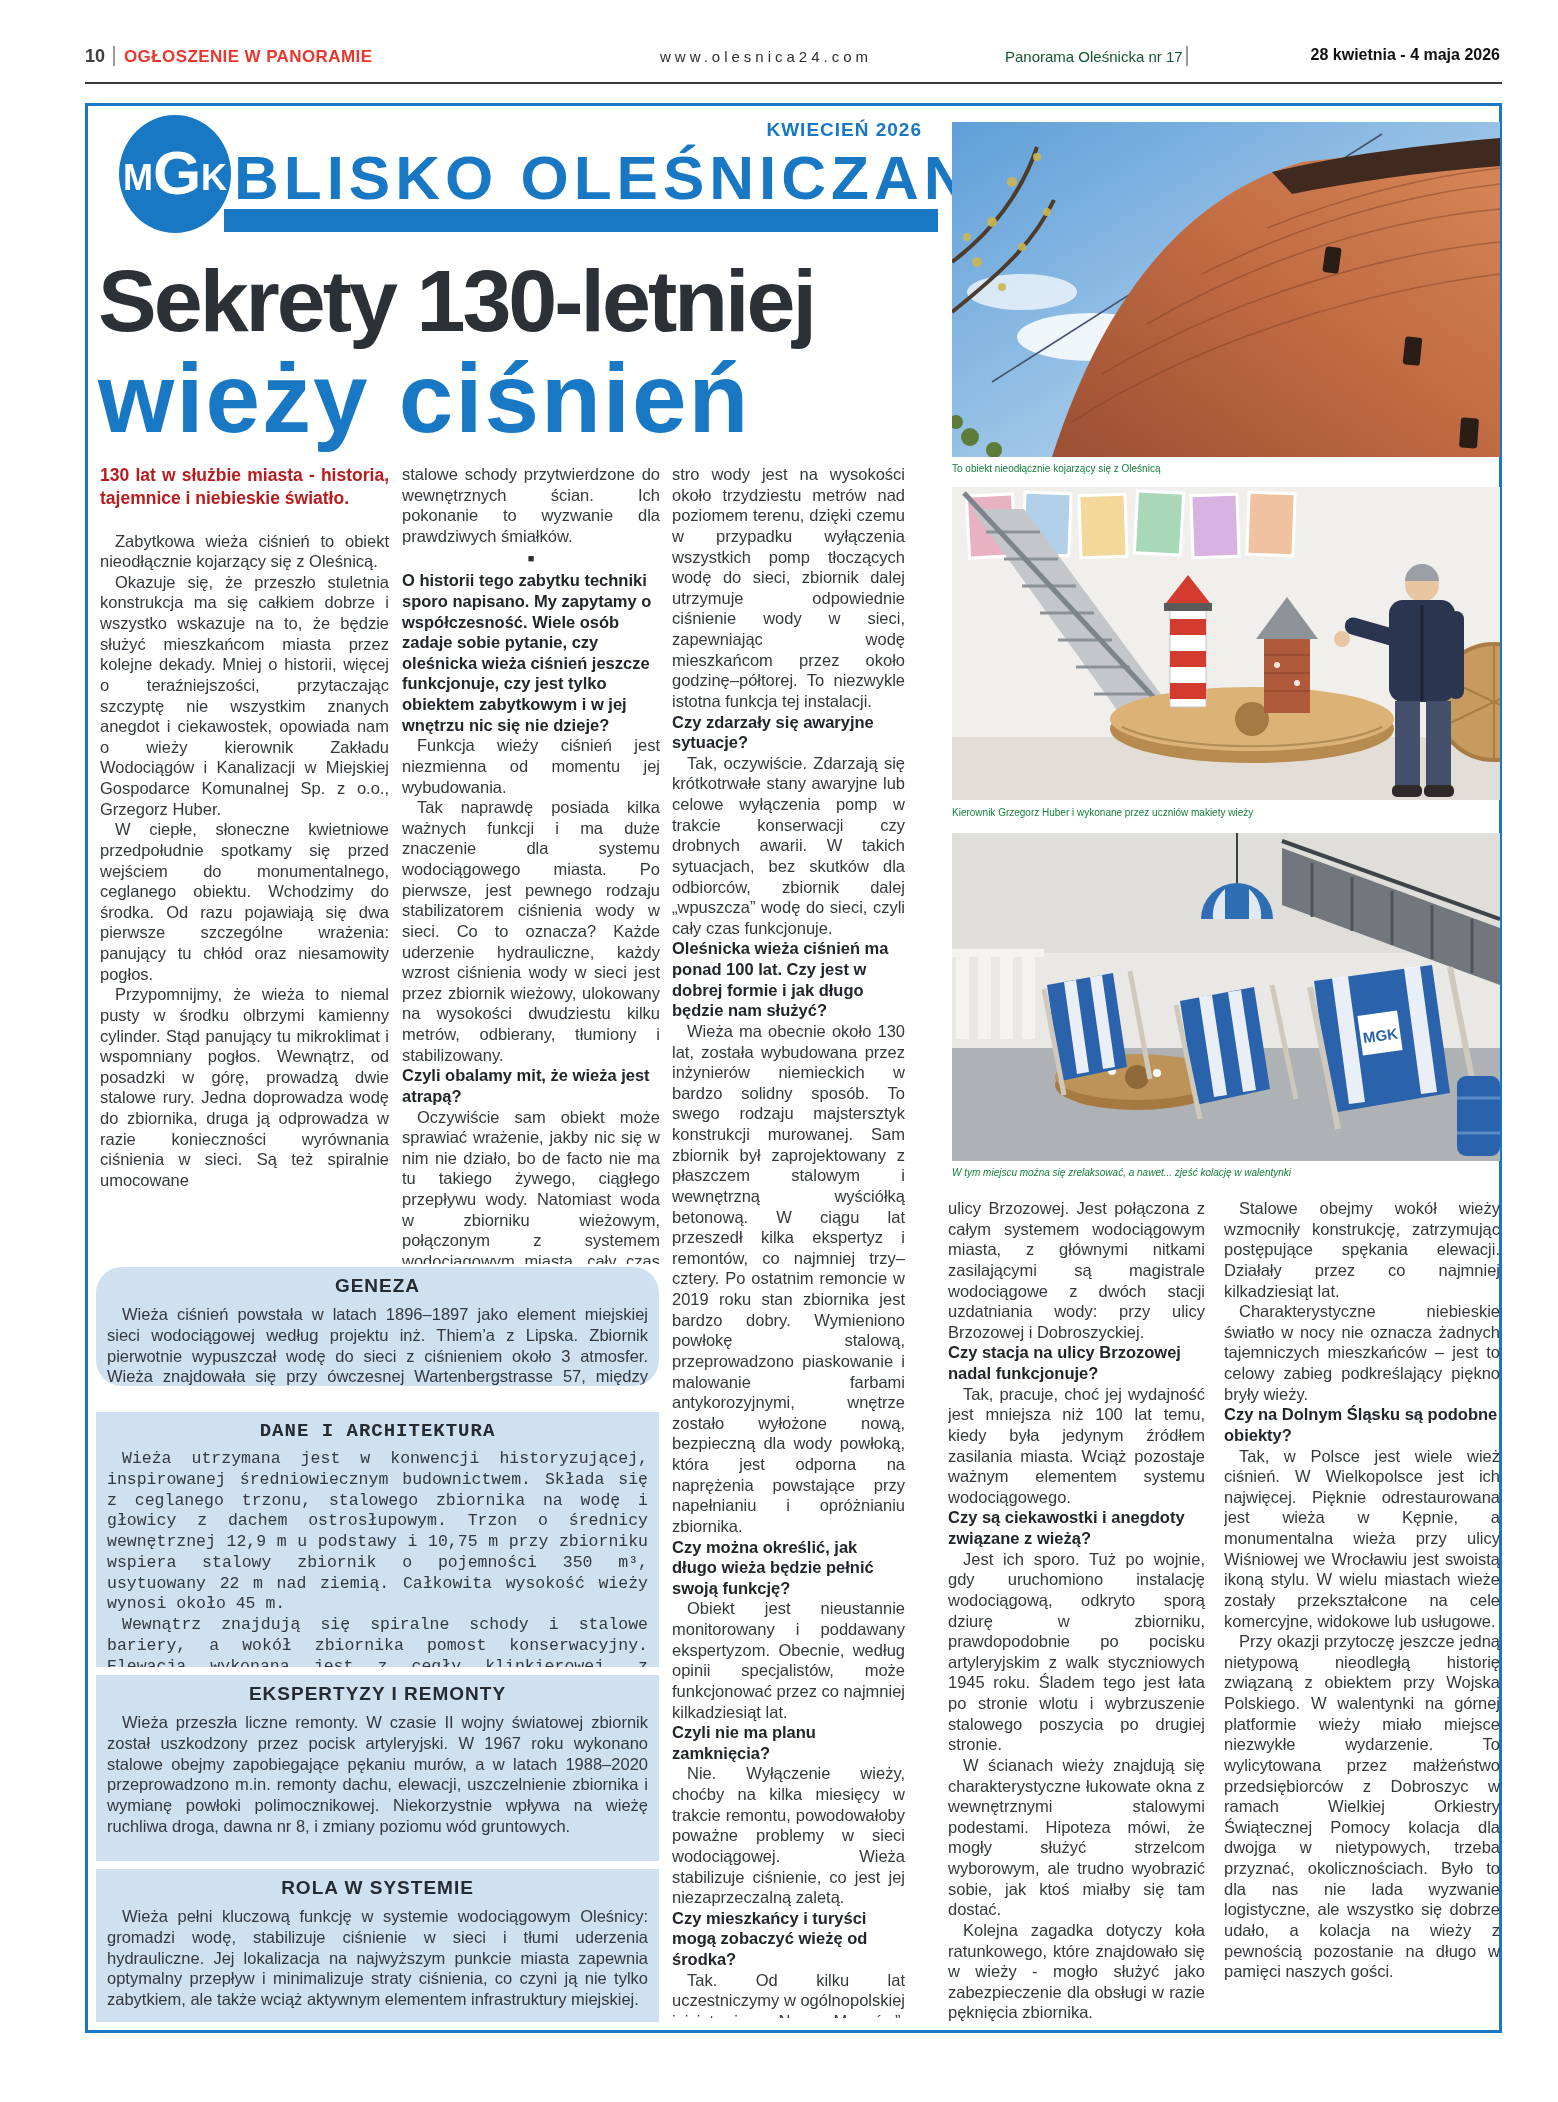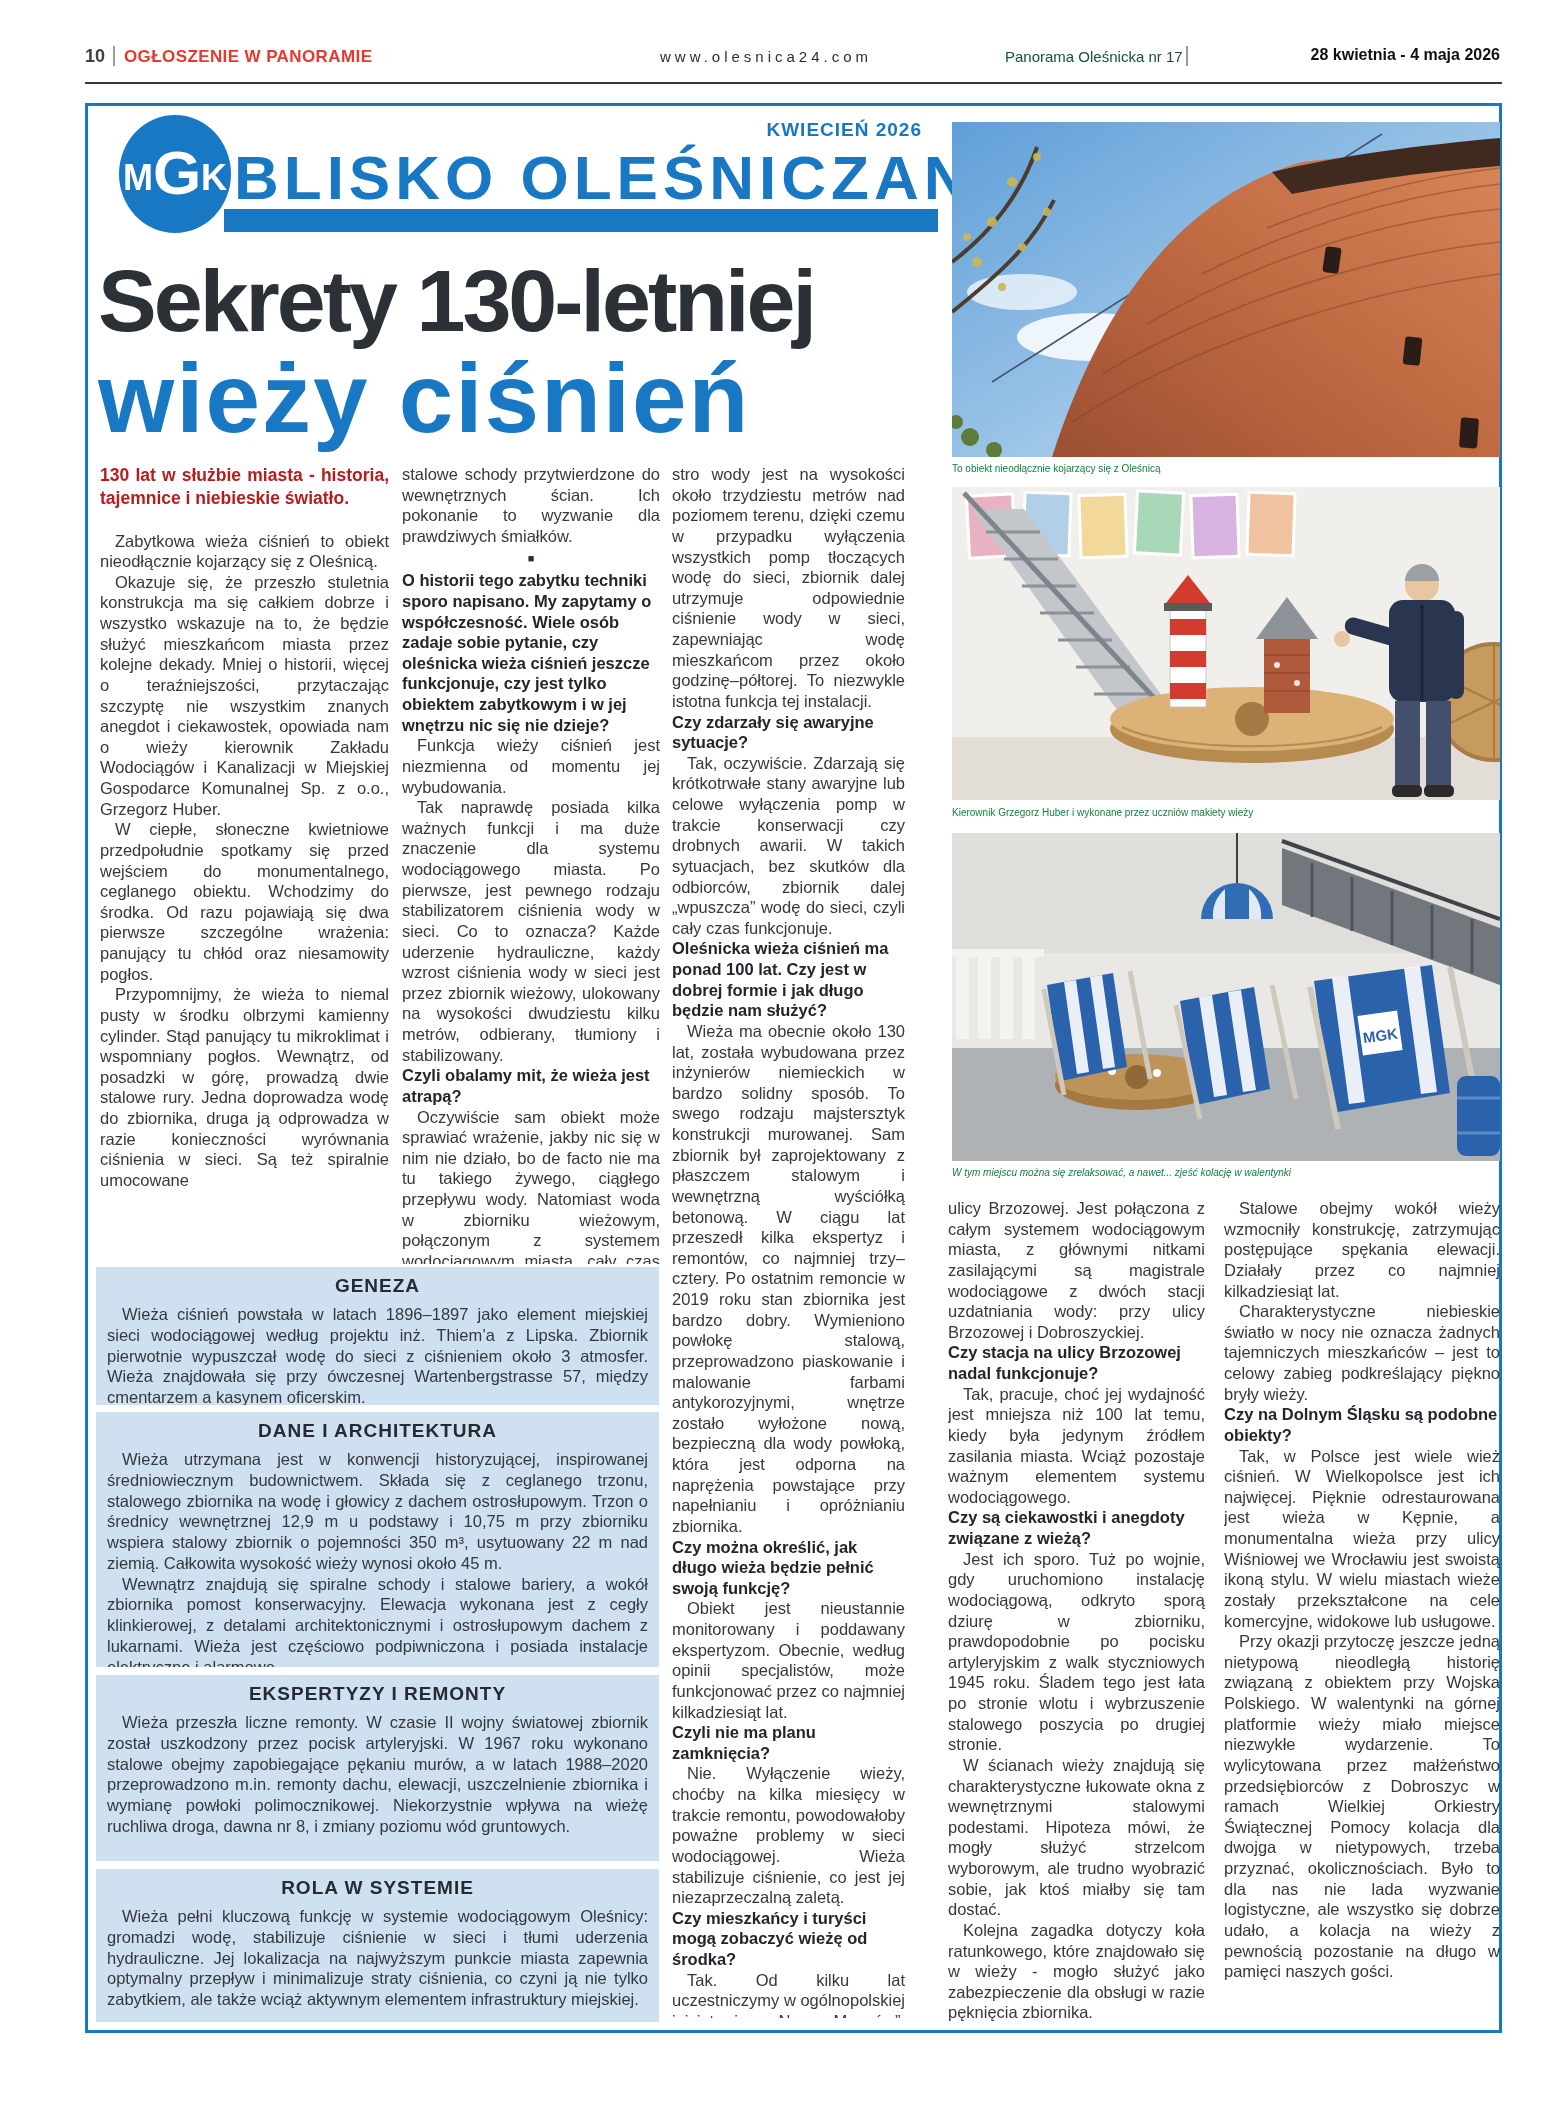--- a/index.html
+++ b/index.html
@@ -35,22 +35,22 @@
   .c1{left:100px;top:464px;width:289px;height:800px;}
   .c2{left:402px;top:464px;width:258px;height:800px;}
   .c3{left:672px;top:464px;width:233px;height:1554px;}
   .c4{left:948px;top:1198px;width:257px;height:824px;}
   .c5{left:1224px;top:1198px;width:276px;height:824px;}
   
   .infobox{position:absolute;left:96px;width:563px;background:#cfe0f1;box-sizing:border-box;
            padding:7px 11px;overflow:hidden;}
   .infobox h3{margin:1px 0 7px;text-align:center;font-size:19px;letter-spacing:1px;color:#262b31;}
   .infobox p{margin:0;text-align:justify;font-size:16.5px;line-height:1.26;text-indent:15px;color:#34383e;hyphens:auto;}
-  .b1{top:1267px;height:138px;}
-  .b2{top:1412px;height:255px;}
+  .b1{top:1267px;height:119px;border-radius:26px;}
+  .b2{top:1412px;height:255px;font-family:Liberation Mono, monospace;}
   .b3{top:1675px;height:186px;}
   .b4{top:1869px;height:153px;}
   
   .photo{position:absolute;left:952px;width:548px;line-height:0;}
   .p1{top:122px;height:335px;}
   .p2{top:487px;height:313px;}
   .p3{top:833px;height:328px;}
   .caption{position:absolute;left:952px;width:548px;font-size:10px;color:#15803d;line-height:1.2;}
   .cap1{top:463px;} .cap2{top:807px;} .cap3{top:1167px;font-style:italic;}
 </style>

